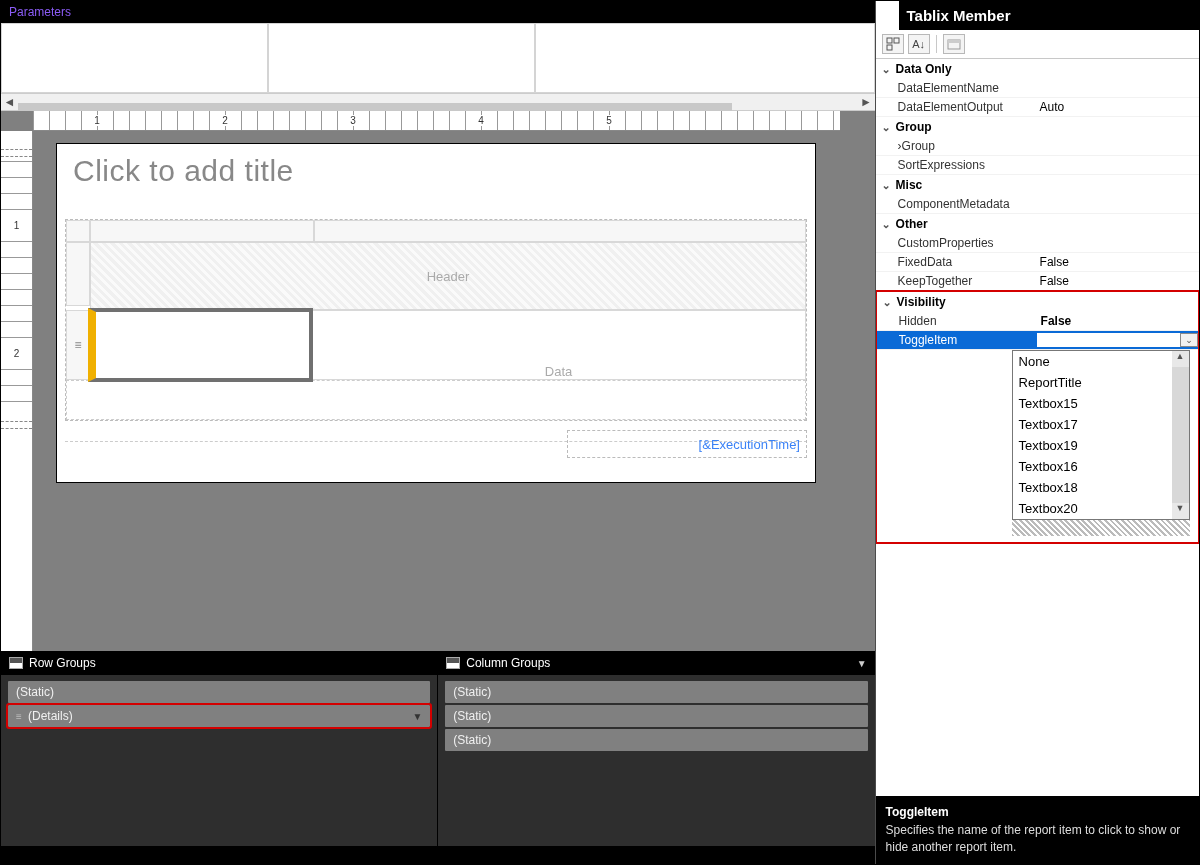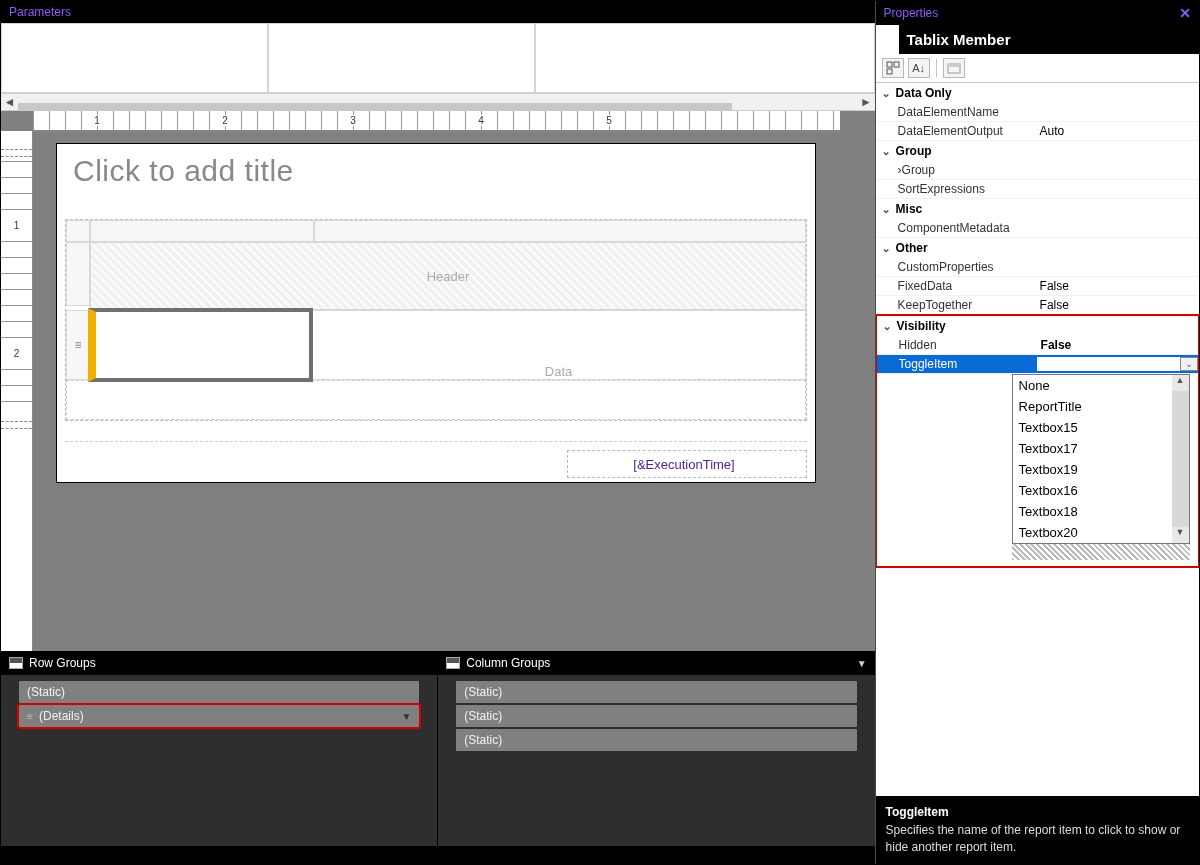--- a/index.html
+++ b/index.html
@@ -44,33 +44,33 @@
   .tablix-row { display: flex; }
   .tablix-corner { width: 24px; background: #f7f7f7; border: 1px solid #d8d8d8; }
   .tablix-head { flex: 1; background: #f7f7f7; border: 1px solid #d8d8d8; height: 22px; }
   .tablix-header-row { height: 68px; background: repeating-linear-gradient(45deg, #f0f0f0 0 3px, #fafafa 3px 6px); border: 1px solid #d8d8d8; display: flex; align-items: center; justify-content: center; color: #aaa; font-size: 13px; }
   .tablix-data-row { height: 70px; display: flex; }
   .tablix-rowhandle { width: 24px; background: #f7f7f7; border: 1px solid #d8d8d8; display: flex; align-items: center; justify-content: center; color: #888; }
   .tablix-selected-cell { width: 225px; border: 4px solid #707070; border-left: 8px solid #f0b000; background: #fff; margin: -2px; position: relative; z-index: 2; }
   .tablix-rest { flex: 1; border: 1px solid #d8d8d8; display: flex; align-items: flex-end; justify-content: center; color: #aaa; font-size: 13px; }
   .tablix-bottom { height: 40px; border: 1px dashed #ccc; }
   
-  .footer-cell { position: absolute; bottom: 4px; right: 8px; width: 240px; height: 28px; border: 1px dashed #bbb; display: flex; align-items: center; justify-content: center; padding-right: 6px; font-size: 13px; color: #4c1d95; }
+  .footer-cell { position: absolute; bottom: 24px; right: 8px; width: 240px; height: 28px; border: 1px dashed #bbb; display: flex; align-items: center; justify-content: flex-end; padding-right: 6px; font-size: 13px; color: #3b82f6; }
   .footer-dashed-line { position: absolute; bottom: 40px; left: 8px; right: 8px; border-top: 1px dashed #ccc; }
   
   
   .groups-area { height: 195px; display: flex; background: #2e2e2e; }
   .group-col { flex: 1; display: flex; flex-direction: column; }
   .group-col:first-child { border-right: 1px solid #000; }
   .group-header { background: #000; color: #fff; padding: 5px 8px; display: flex; align-items: center; gap: 6px; font-size: 12px; }
   .group-header .grid-icon { width: 14px; height: 12px; background: linear-gradient(#fff 50%, #fff 50%); border: 1px solid #aaa; position: relative; }
   .group-header .grid-icon::before { content: ""; position: absolute; top: 0; left: 0; right: 0; height: 5px; background: #555; }
   .group-header .caret-down { margin-left: auto; color: #ccc; font-size: 10px; cursor: pointer; }
   .group-items { flex: 1; background: #2e2e2e; padding: 4px 6px; }
-  .group-item { background: #808080; color: #f0f0f0; padding: 4px 8px; margin: 2px 12px; border-radius: 1px; font-size: 12px; display: flex; align-items: center; }
+  .group-item { background: #808080; color: #f0f0f0; padding: 4px 8px; margin: 2px 1px; border-radius: 1px; font-size: 12px; display: flex; align-items: center; }
   .group-item.selected { outline: 2px solid #d40000; outline-offset: 0; }
   .group-item .handle { width: 8px; margin-right: 4px; color: #bbb; font-size: 10px; }
   .group-item .dd-caret { margin-left: auto; color: #333; font-size: 10px; }
   
   
   .props-subtitle { background: #000; color: #fff; padding: 6px 8px; font-weight: bold; font-size: 15px; margin-left: 23px; }
   .props-toolbar { background: #fff; border-bottom: 1px solid #c8c8c8; padding: 4px 6px; display: flex; gap: 4px; align-items: center; }
   .props-toolbar .tbtn { width: 22px; height: 20px; border: 1px solid #b8b8b8; background: #f4f4f4; display: flex; align-items: center; justify-content: center; font-size: 11px; color: #444; cursor: pointer; }
   .props-toolbar .sep { width: 1px; height: 18px; background: #c8c8c8; margin: 0 2px; }
   
@@ -209,24 +209,20 @@
             <div class="group-item">(Static)</div>
             <div class="group-item">(Static)</div>
             <div class="group-item">(Static)</div>
           </div>
       </div>
     </div>
     <div class="bottom-black"></div>
   </div>
 
   <div class="right-pane">
-    <div class="panel-header">
-      <span>Properties</span>
-      <span class="close-x">✕</span>
-    </div>
     <div class="props-subtitle">Tablix Member</div>
     <div class="props-toolbar">
       <div class="tbtn">
         <svg width="14" height="14" viewBox="0 0 14 14">
             <rect x="1" y="1" width="5" height="5" fill="none" stroke="#555"></rect>
             <rect x="8" y="1" width="5" height="5" fill="none" stroke="#555"></rect>
             <rect x="1" y="8" width="5" height="5" fill="none" stroke="#555"></rect>
           </svg>
       </div>
       <div class="tbtn">A↓</div>

